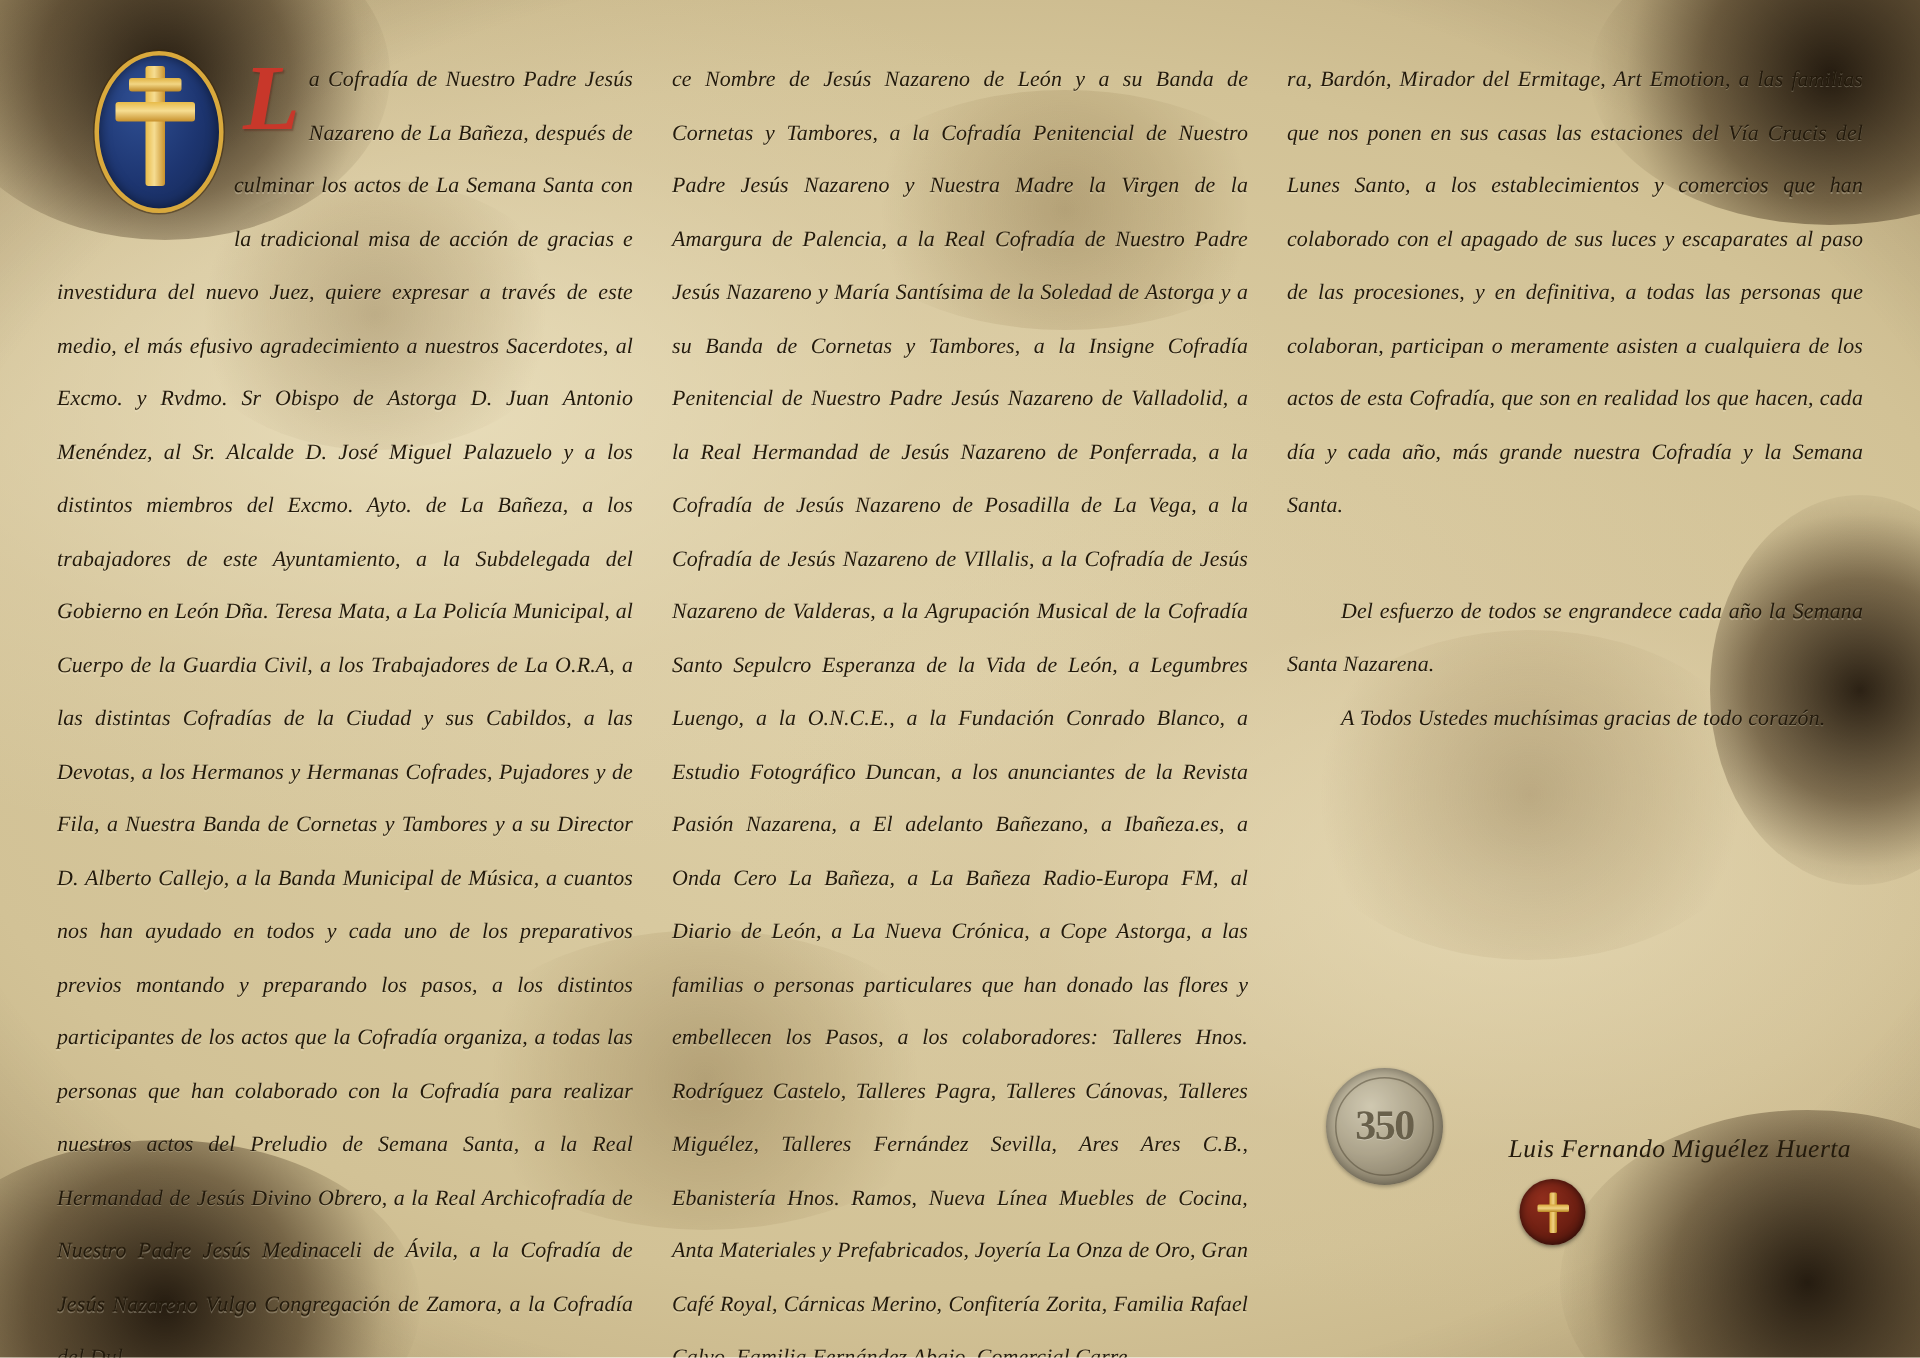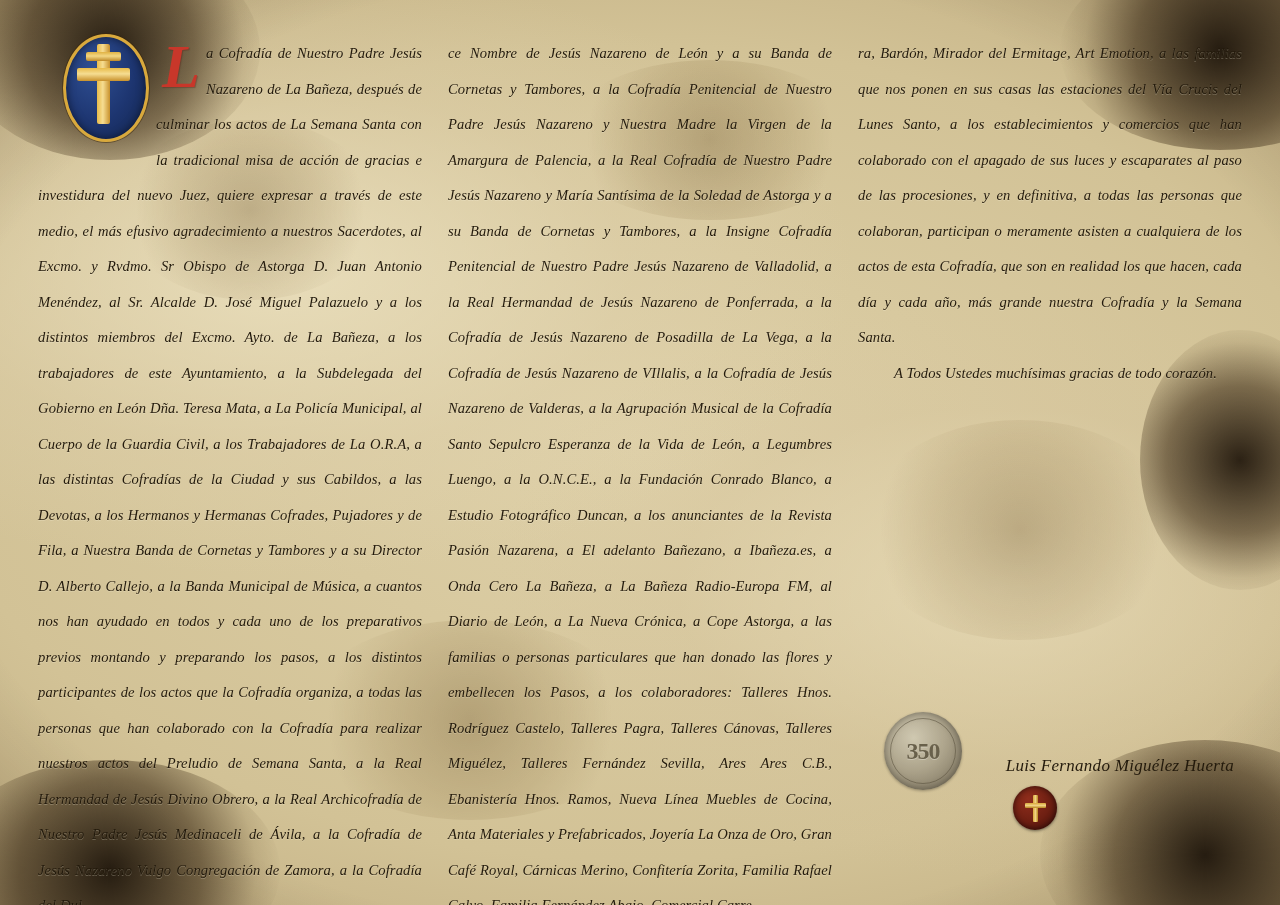--- a/index.html
+++ b/index.html
@@ -187,21 +187,21 @@
     border-radius: 50%;
     border: 1.5px solid rgba(70,62,46,0.55);
   }
   #seal-silver .num {
     position: absolute;
     inset: 0;
     display: flex;
     align-items: center;
     justify-content: center;
     font-family: "Liberation Serif", serif;
-    font-size: 24px;
+    font-size: 28px;
     font-weight: bold;
     color: #5a5340;
     letter-spacing: -1px;
     text-shadow: 0 1px 0 rgba(255,255,255,0.3);
   }
   #seal-wax {
     position: absolute;
     left: 1013px;
     top: 786px;
     width: 44px;
@@ -256,20 +256,21 @@
         <span class="dropcap">L</span>
         <div class="para">a Cofradía de Nuestro Padre Jesús Nazareno de La Bañeza, después de culminar los actos de La Semana Santa con la tradicional misa de acción de gracias e investidura del nuevo Juez, quiere expresar a través de este medio, el más efusivo agradecimiento a nuestros Sacerdotes, al Excmo. y Rvdmo. Sr Obispo de Astorga D. Juan Antonio Menéndez, al Sr. Alcalde D. José Miguel Palazuelo y a los distintos miembros del Excmo. Ayto. de La Bañeza, a los trabajadores de este Ayuntamiento, a la Subdelegada del Gobierno en León Dña. Teresa Mata, a La Policía Municipal, al Cuerpo de la Guardia Civil, a los Trabajadores de La O.R.A, a las distintas Cofradías de la Ciudad y sus Cabildos, a las Devotas, a los Hermanos y Hermanas Cofrades, Pujadores y de Fila, a Nuestra Banda de Cornetas y Tambores y a su Director D. Alberto Callejo, a la Banda Municipal de Música, a cuantos nos han ayudado en todos y cada uno de los preparativos previos montando y preparando los pasos, a los distintos participantes de los actos que la Cofradía organiza, a todas las personas que han colaborado con la Cofradía para realizar nuestros actos del Preludio de Semana Santa, a la Real Hermandad de Jesús Divino Obrero, a la Real Archicofradía de Nuestro Padre Jesús Medinaceli de Ávila, a la Cofradía de Jesús Nazareno  Vulgo Congregación de Zamora, a la Cofradía del Dul-</div>
       </div>
 
       <div class="col">
         <div class="para">ce Nombre de Jesús Nazareno de León y a su Banda de Cornetas y Tambores, a la Cofradía Penitencial de Nuestro Padre Jesús Nazareno y Nuestra Madre la Virgen de la Amargura de Palencia, a la Real Cofradía de Nuestro Padre Jesús Nazareno y María Santísima de la Soledad de Astorga y a su Banda de Cornetas y Tambores, a la Insigne Cofradía Penitencial de Nuestro Padre Jesús Nazareno de Valladolid, a la Real Hermandad de Jesús Nazareno de Ponferrada, a la Cofradía de Jesús Nazareno de Posadilla de La Vega, a la Cofradía de Jesús Nazareno de VIllalis, a la Cofradía de Jesús Nazareno de Valderas, a la Agrupación Musical de la Cofradía Santo Sepulcro Esperanza de la Vida de León, a Legumbres Luengo, a la O.N.C.E., a la Fundación Conrado Blanco, a Estudio Fotográfico Duncan, a los anunciantes de la Revista Pasión Nazarena, a El adelanto Bañezano, a Ibañeza.es, a Onda Cero La Bañeza, a La Bañeza Radio-Europa FM, al Diario de León, a La Nueva Crónica, a Cope Astorga, a las familias o personas particulares que han donado las flores y embellecen los Pasos, a los colaboradores: Talleres Hnos. Rodríguez Castelo, Talleres Pagra, Talleres Cánovas, Talleres Miguélez, Talleres Fernández Sevilla, Ares Ares C.B., Ebanistería Hnos. Ramos, Nueva Línea Muebles de Cocina, Anta Materiales y Prefabricados, Joyería La Onza de Oro, Gran Café Royal, Cárnicas Merino, Confitería Zorita, Familia Rafael Calvo, Familia Fernández Abajo, Comercial Carre-</div>
       </div>
 
       <div class="col">
         <div class="para">ra, Bardón, Mirador del Ermitage, Art Emotion, a las familias que nos ponen en sus casas las estaciones del Vía Crucis del Lunes Santo, a los establecimientos y comercios que han colaborado con el apagado de sus luces y escaparates al paso de las procesiones, y en definitiva, a todas las personas que colaboran, participan o meramente asisten a cualquiera de los actos de esta Cofradía, que son en realidad los que hacen, cada día y cada año, más grande nuestra Cofradía y la Semana Santa.</div>
+        <div class="para indent" style="margin-top:35px;">Del esfuerzo de todos se engrandece cada año la Semana Santa Nazarena.</div>
         <div class="para indent">A Todos Ustedes muchísimas gracias de todo corazón.</div>
 
         <div class="signature">
           <div class="name">Luis Fernando Miguélez Huerta</div>
         </div>
       </div>
 
     </div>
 
     <div id="seal-silver">

